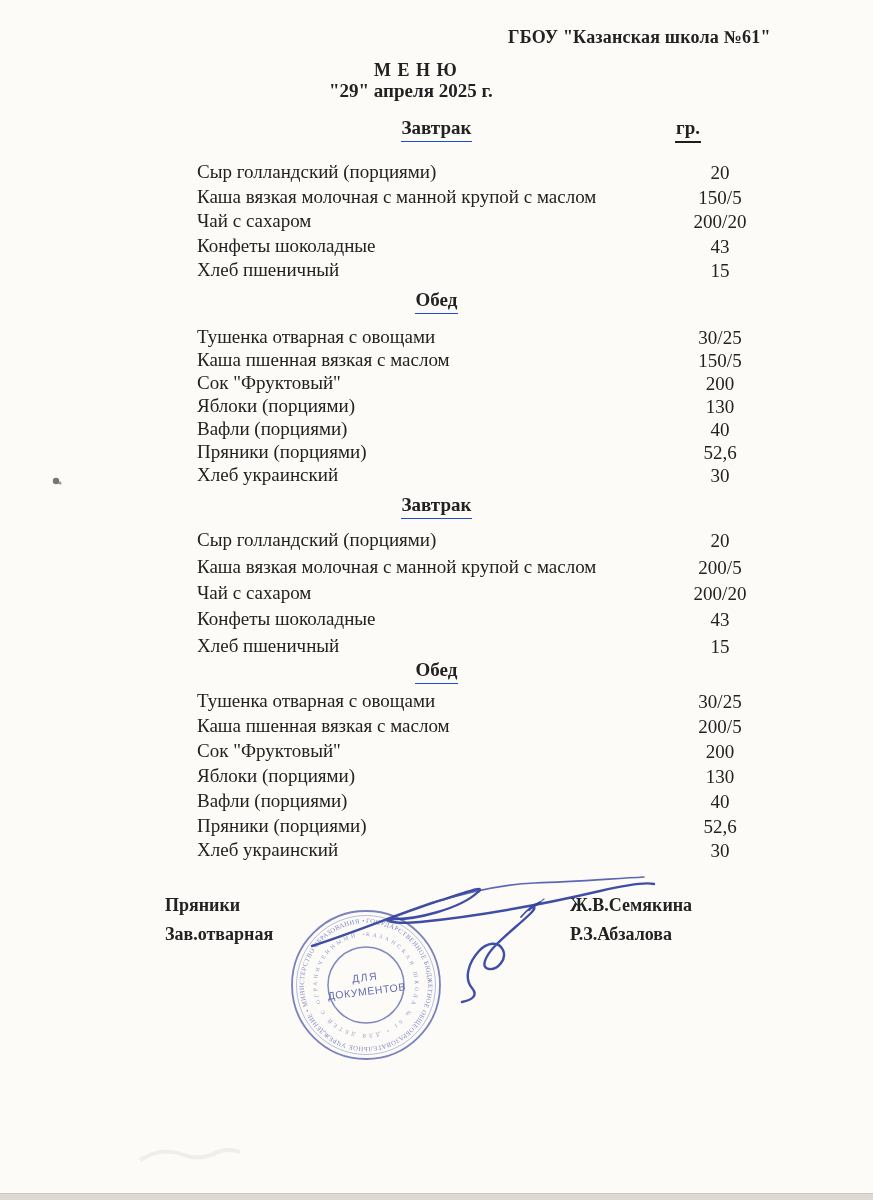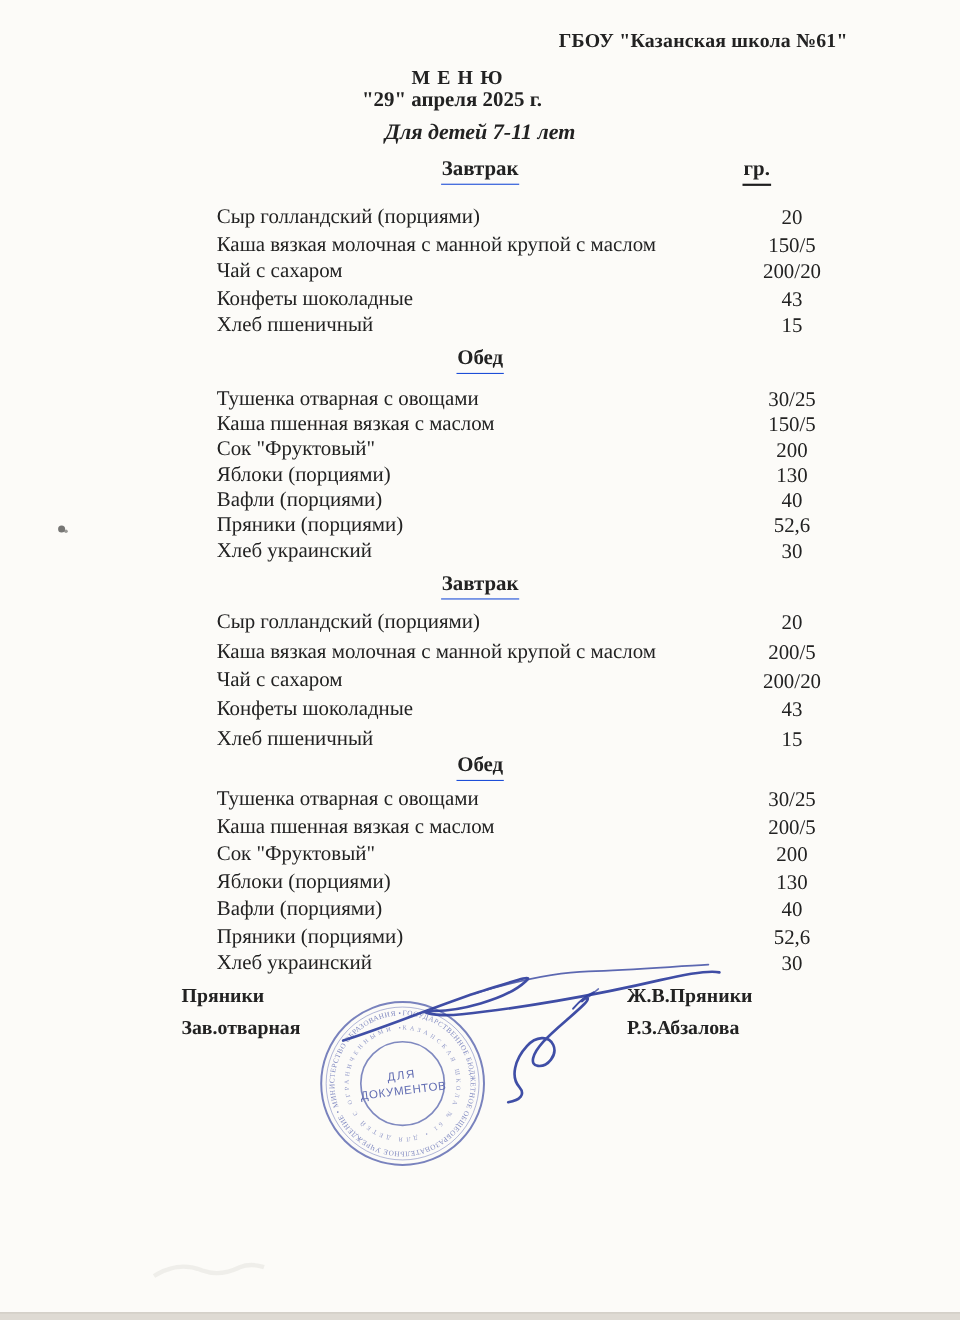--- a/index.html
+++ b/index.html
@@ -82,21 +82,20 @@
 <body>
 
 <div class="sheet">
 
   <div class="school-header">ГБОУ "Казанская школа №61"</div>
   <div class="menu-title">М Е Н Ю</div>
   <div class="date-line">"29" апреля 2025 г.</div>
 
   <div class="menu-body" id="menu-sections">
       <div class="menu-section sec0">
-        <div class="age-heading">Для детей 7-11 лет</div>
         <div class="meal-header-row m0"><span class="meal-title">Завтрак</span><div class="grams-header"><span>гр.</span></div></div>
         <div class="rows m0">
           <div class="row">
             <span class="dish">Сыр голландский (порциями)</span>
             <span class="grams">20</span>
           </div>
           <div class="row">
             <span class="dish">Каша вязкая молочная с манной крупой с маслом</span>
             <span class="grams">150/5</span>
           </div>
@@ -198,21 +197,21 @@
           <div class="row">
             <span class="dish">Хлеб украинский</span>
             <span class="grams">30</span>
           </div>
         </div>
       </div>
     </div>
 
   <div class="sig-row sig-row-0">
     <span class="role">Пряники</span>
-    <span class="person">Ж.В.Пряники</span>
+    <span class="person">Ж.В.Семякина</span>
   </div>
   <div class="sig-row sig-row-1">
     <span class="role">Зав.отварная</span>
     <span class="person">Р.З.Абзалова</span>
   </div>
 
   <svg class="overlay" width="873" height="1200" viewBox="0 0 873 1200">
 
     <g>
       <circle cx="56" cy="481" r="3.2" fill="#4a4a48" opacity="0.75"></circle>

